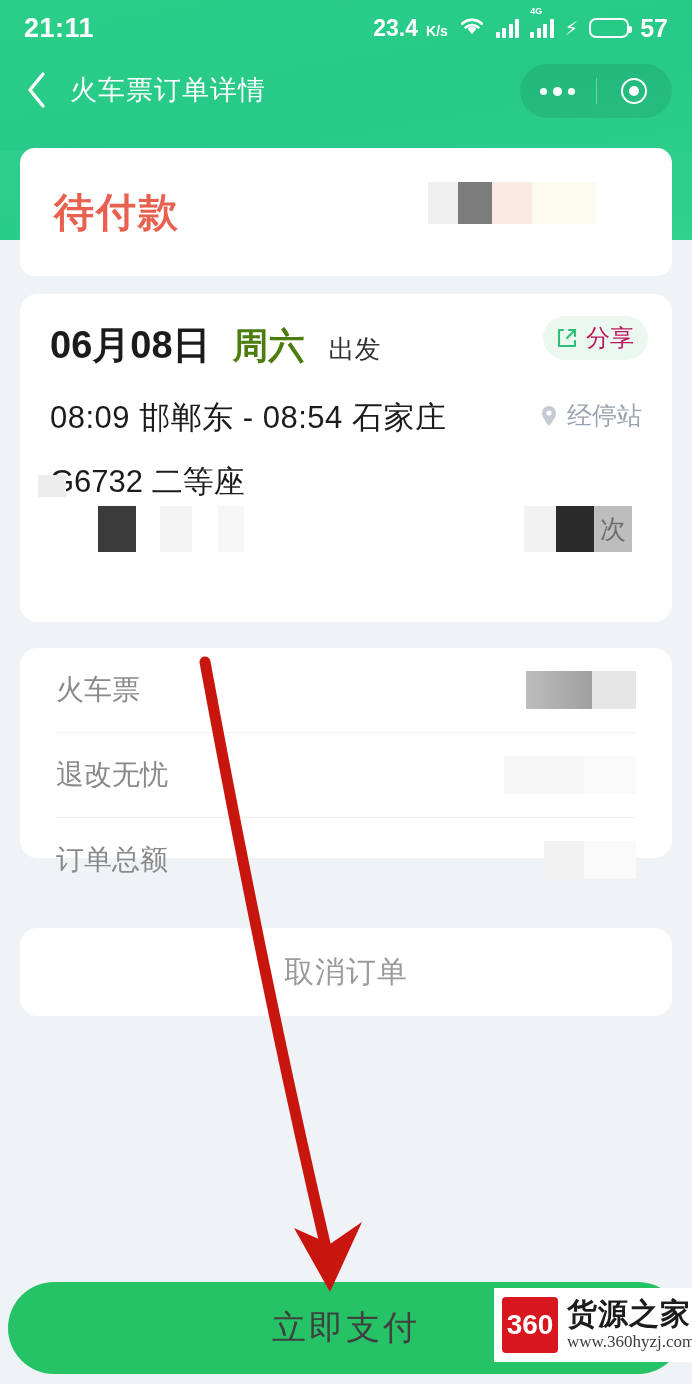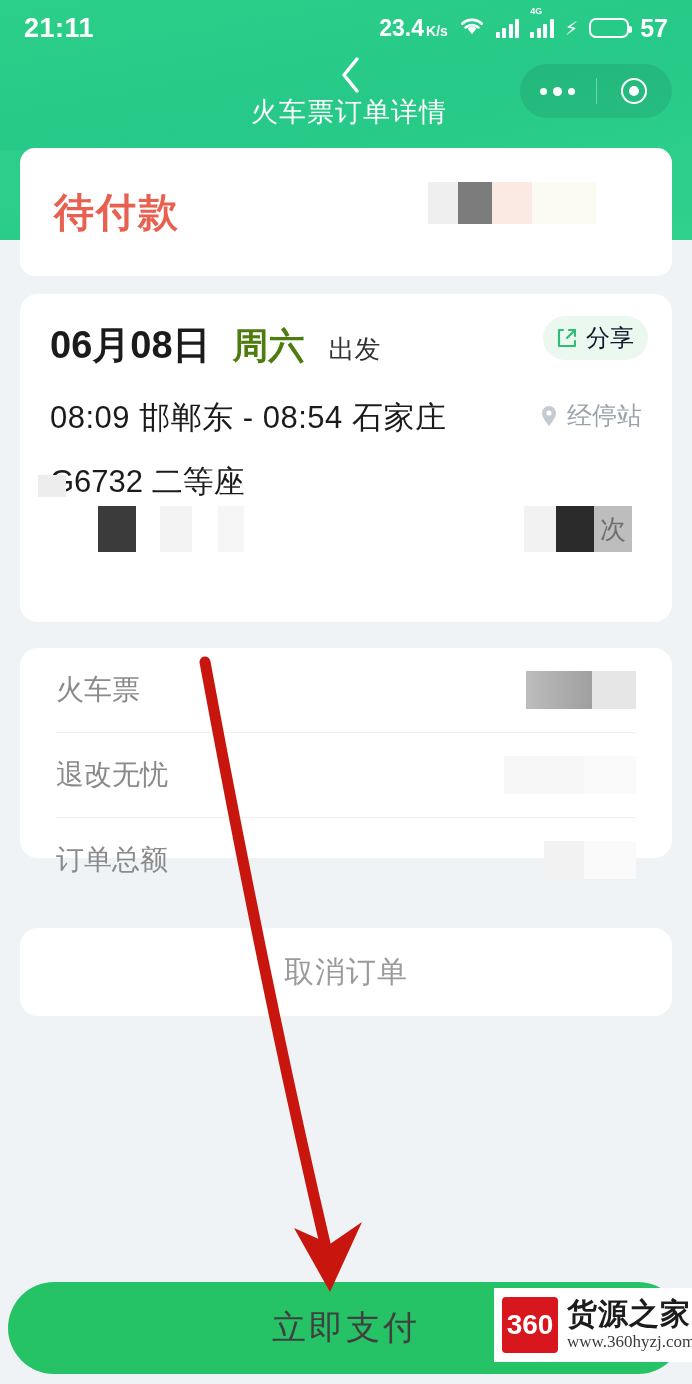--- a/index.html
+++ b/index.html
@@ -64,21 +64,21 @@
     gap: 11px;
   }
   .net-speed {
     font-size: 23px;
     font-weight: bold;
     display: flex;
     align-items: baseline;
   }
   .net-speed .unit {
     font-size: 14px;
-    margin-left: 2px;
+    margin-left: 8px;
     font-weight: bold;
   }
   .ico-wifi { display:block; }
   .sig-bars {
     display: flex;
     align-items: flex-end;
     gap: 2.5px;
     height: 20px;
   }
   .sig-bars i {
@@ -127,21 +127,20 @@
 
   
   .nav-bar {
     position: absolute;
     left: 0; top: 56px;
     width: 692px;
     height: 68px;
     z-index: 5;
     display: flex;
     align-items: center;
-    flex-direction: column;
   }
   .nav-back {
     width: 56px;
     display: flex;
     align-items: center;
     justify-content: center;
     margin-left: 8px;
   }
   .nav-title {
     color: #ffffff;
@@ -265,21 +264,21 @@
     height: 44px;
     padding: 0 14px 0 12px;
     background: #eaf8f0;
     border-radius: 22px;
     display: flex;
     align-items: center;
     gap: 7px;
   }
   .share-btn .lbl {
     font-size: 24px;
-    color: #0f172a;
+    color: #be185d;
   }
   .trip-line2 {
     margin-top: 26px;
     display: flex;
     align-items: center;
     position: relative;
   }
   .trip-route {
     font-size: 31px;
     color: #1b1b1b;

